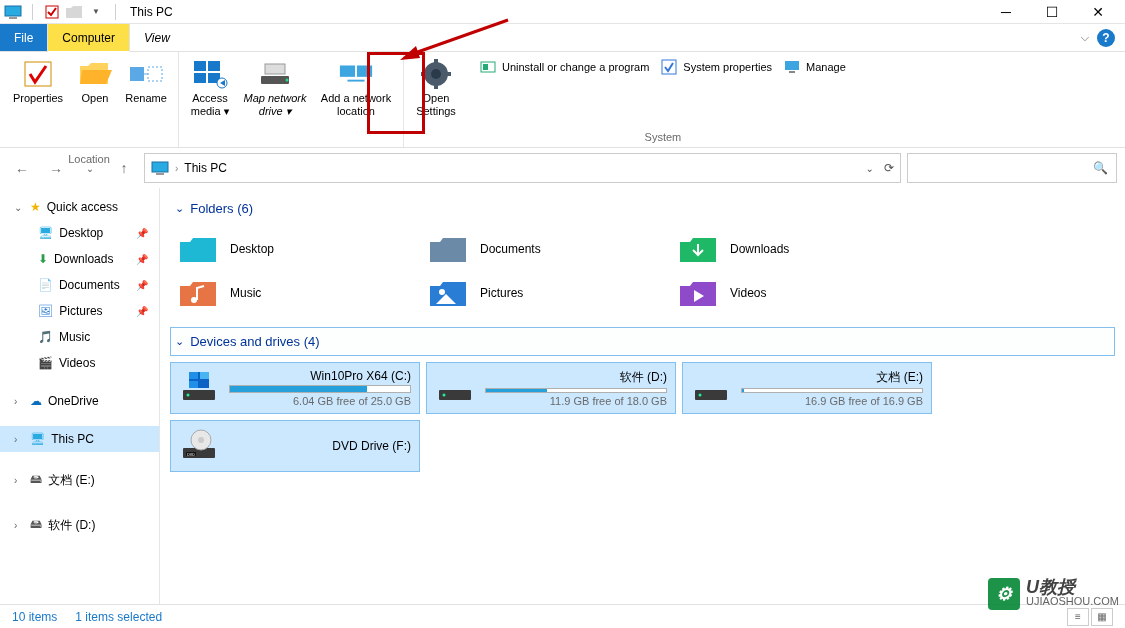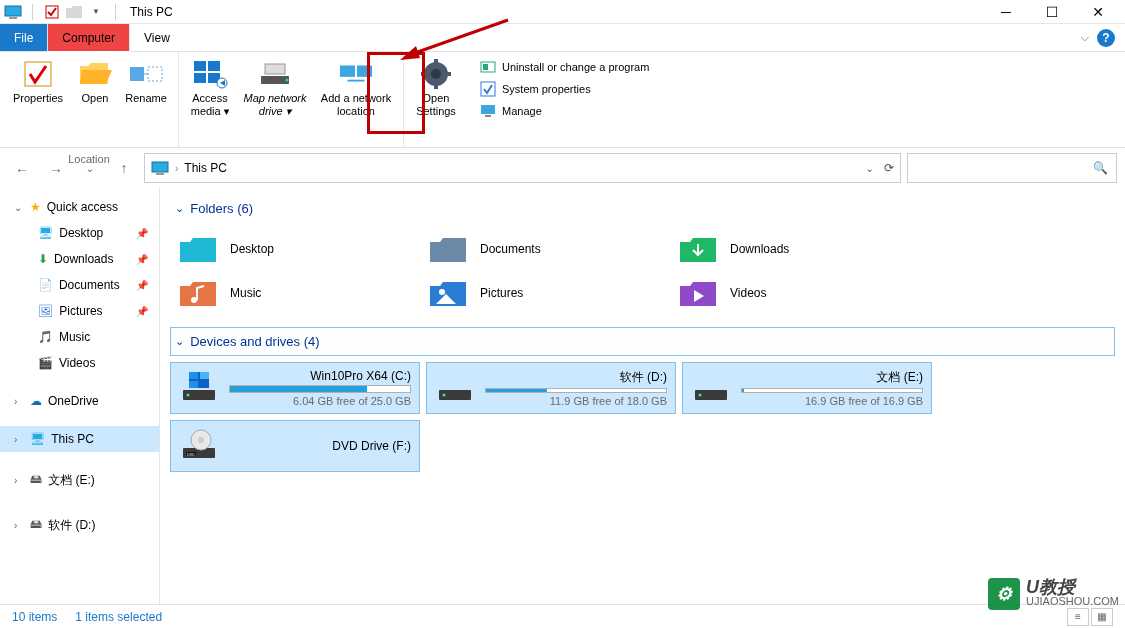--- a/index.html
+++ b/index.html
@@ -11,33 +11,33 @@
 .titlebar .qat-icon { width: 18px; height: 18px; display: flex; align-items: center; justify-content: center; }
 .titlebar .sep { width: 1px; height: 16px; background: #d0d0d0; margin: 0 6px; }
 .titlebar .title { margin-left: 8px; font-size: 12px; }
 .titlebar .win-controls { margin-left: auto; display: flex; }
 .titlebar .win-btn { width: 46px; height: 24px; display: flex; align-items: center; justify-content: center; font-size: 14px; }
 
 
 .tabs { height: 28px; display: flex; align-items: stretch; border-bottom: 1px solid #e1e1e1; background: #fff; position: relative; }
 .tab { padding: 0 14px; display: flex; align-items: center; font-size: 12px; border-right: 1px solid #e1e1e1; }
 .tab.file { background: #1979ca; color: #fff; }
-.tab.active { background: #ef4444; border-bottom: 1px solid #fff; margin-bottom: -1px; }
+.tab.active { background: #fde047; border-bottom: 1px solid #fff; margin-bottom: -1px; }
 .tabs .ribbon-help { margin-left: auto; display: flex; align-items: center; gap: 8px; padding-right: 10px; }
 .help-circle { width: 18px; height: 18px; border-radius: 50%; background: #1979ca; color: #fff; font-weight: bold; font-size: 12px; display: flex; align-items: center; justify-content: center; }
 
 
 .ribbon { height: 96px; display: flex; border-bottom: 1px solid #e1e1e1; background: #fff; }
 .group { padding: 4px 8px 2px 8px; display: flex; flex-direction: column; border-right: 1px solid #e5e5e5; }
 .group:last-child { border-right: none; }
 .group-buttons { display: flex; gap: 6px; flex: 1; align-items: flex-start; }
 .group-label { text-align: center; font-size: 11px; color: #6a6a6a; padding: 2px 0; margin-top: 44px; }
 .big-btn { width: 60px; display: flex; flex-direction: column; align-items: center; text-align: center; gap: 2px; padding: 2px; font-size: 11px; line-height: 13px; }
 .big-btn .icon-box { width: 36px; height: 32px; display: flex; align-items: center; justify-content: center; }
-.small-list { display: flex; flex-direction: column; gap: 4px; padding-top: 2px; }
+.small-list { display: flex; flex-direction: row; gap: 4px; padding-top: 2px; }
 .small-item { display: flex; align-items: center; gap: 6px; font-size: 11px; padding: 1px 4px; white-space: nowrap; }
 .small-item .sicon { width: 16px; height: 16px; display: flex; align-items: center; justify-content: center; }
 
 
 .highlight-box { position: absolute; border: 3px solid #c00000; z-index: 50; pointer-events: none; }
 .arrow { position: absolute; z-index: 50; pointer-events: none; }
 
 
 .navbar { height: 40px; display: flex; align-items: center; padding: 6px 8px; gap: 6px; }
 .nav-btn { width: 28px; height: 28px; display: flex; align-items: center; justify-content: center; color: #666; font-size: 14px; }
@@ -118,21 +118,21 @@
   <div class="win-controls">
     <div class="win-btn">─</div>
     <div class="win-btn">☐</div>
     <div class="win-btn">✕</div>
   </div>
 </div>
 
 <div class="tabs">
   <div class="tab file">File</div>
   <div class="tab active">Computer</div>
-  <div class="tab" style="border-right:none;">View</div>
+  <div class="tab" style="border-right:none;font-style:italic;">View</div>
   <div class="ribbon-help">
     <span style="color:#888;font-size:11px;">⌵</span>
     <div class="help-circle">?</div>
   </div>
 </div>
 
 <div class="ribbon">
 
   <div class="group">
     <div class="group-buttons">

